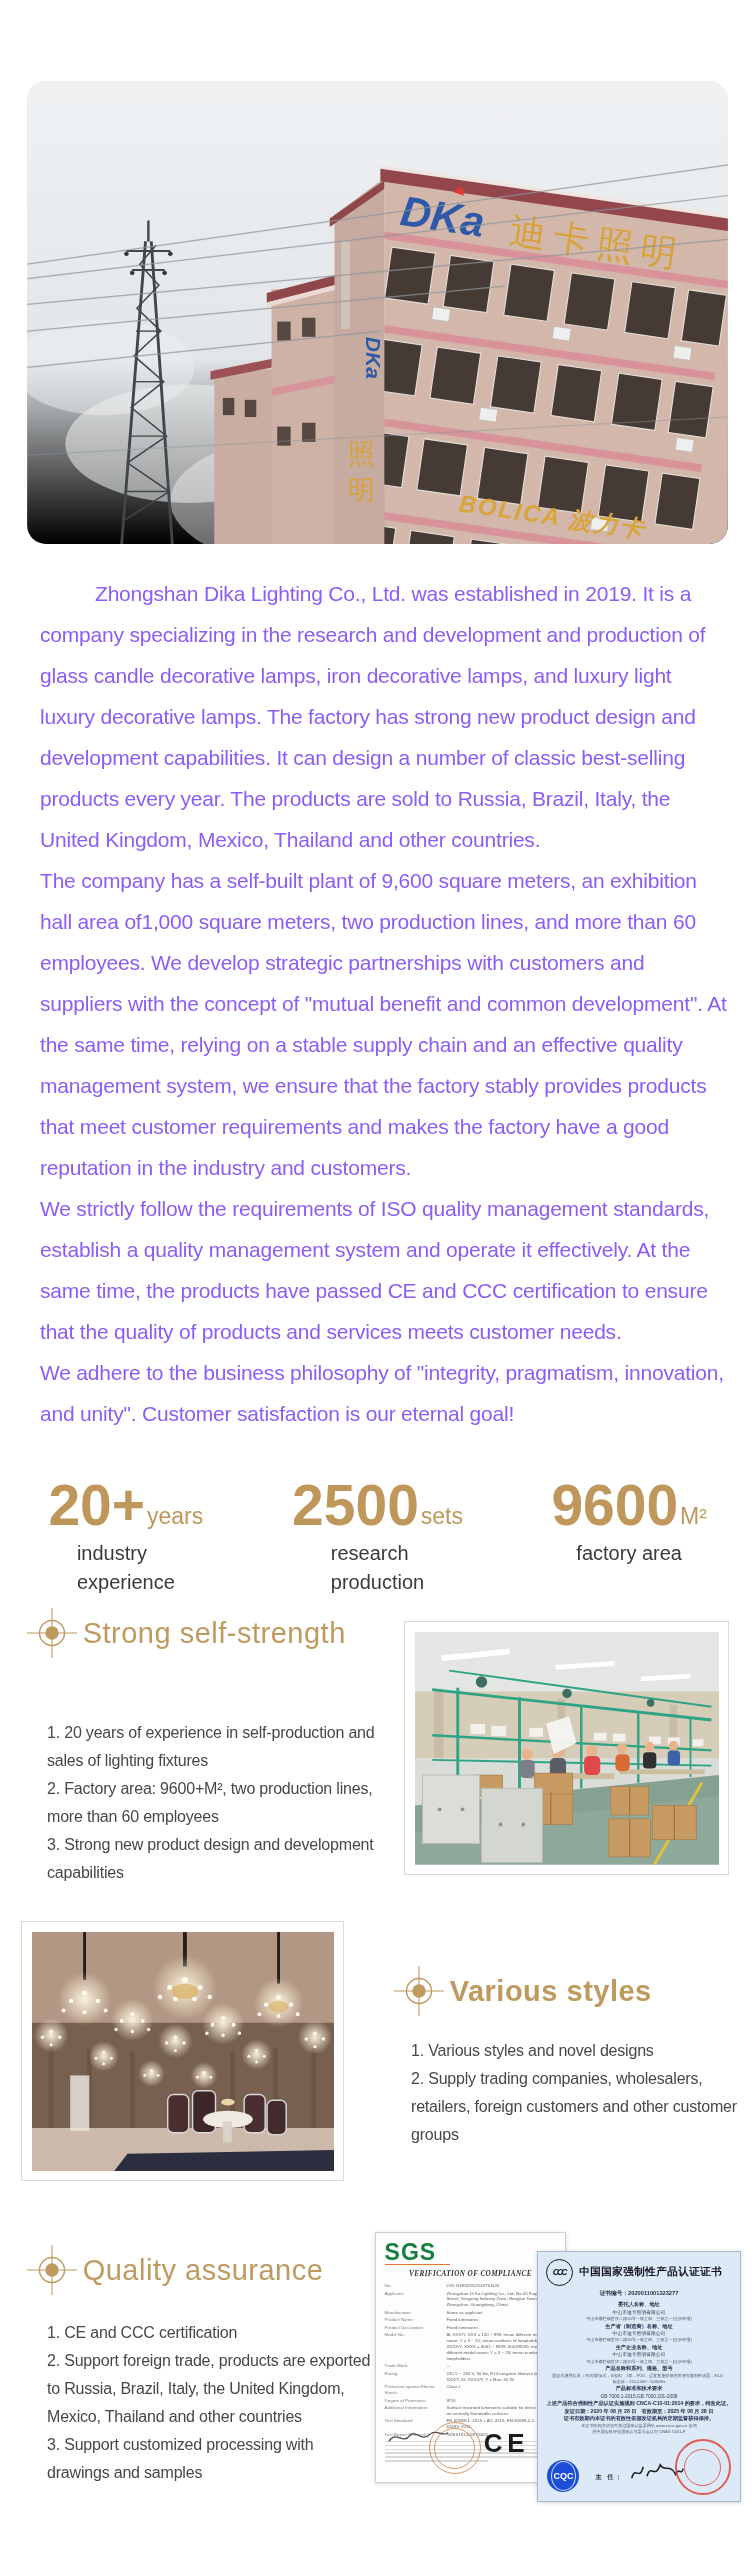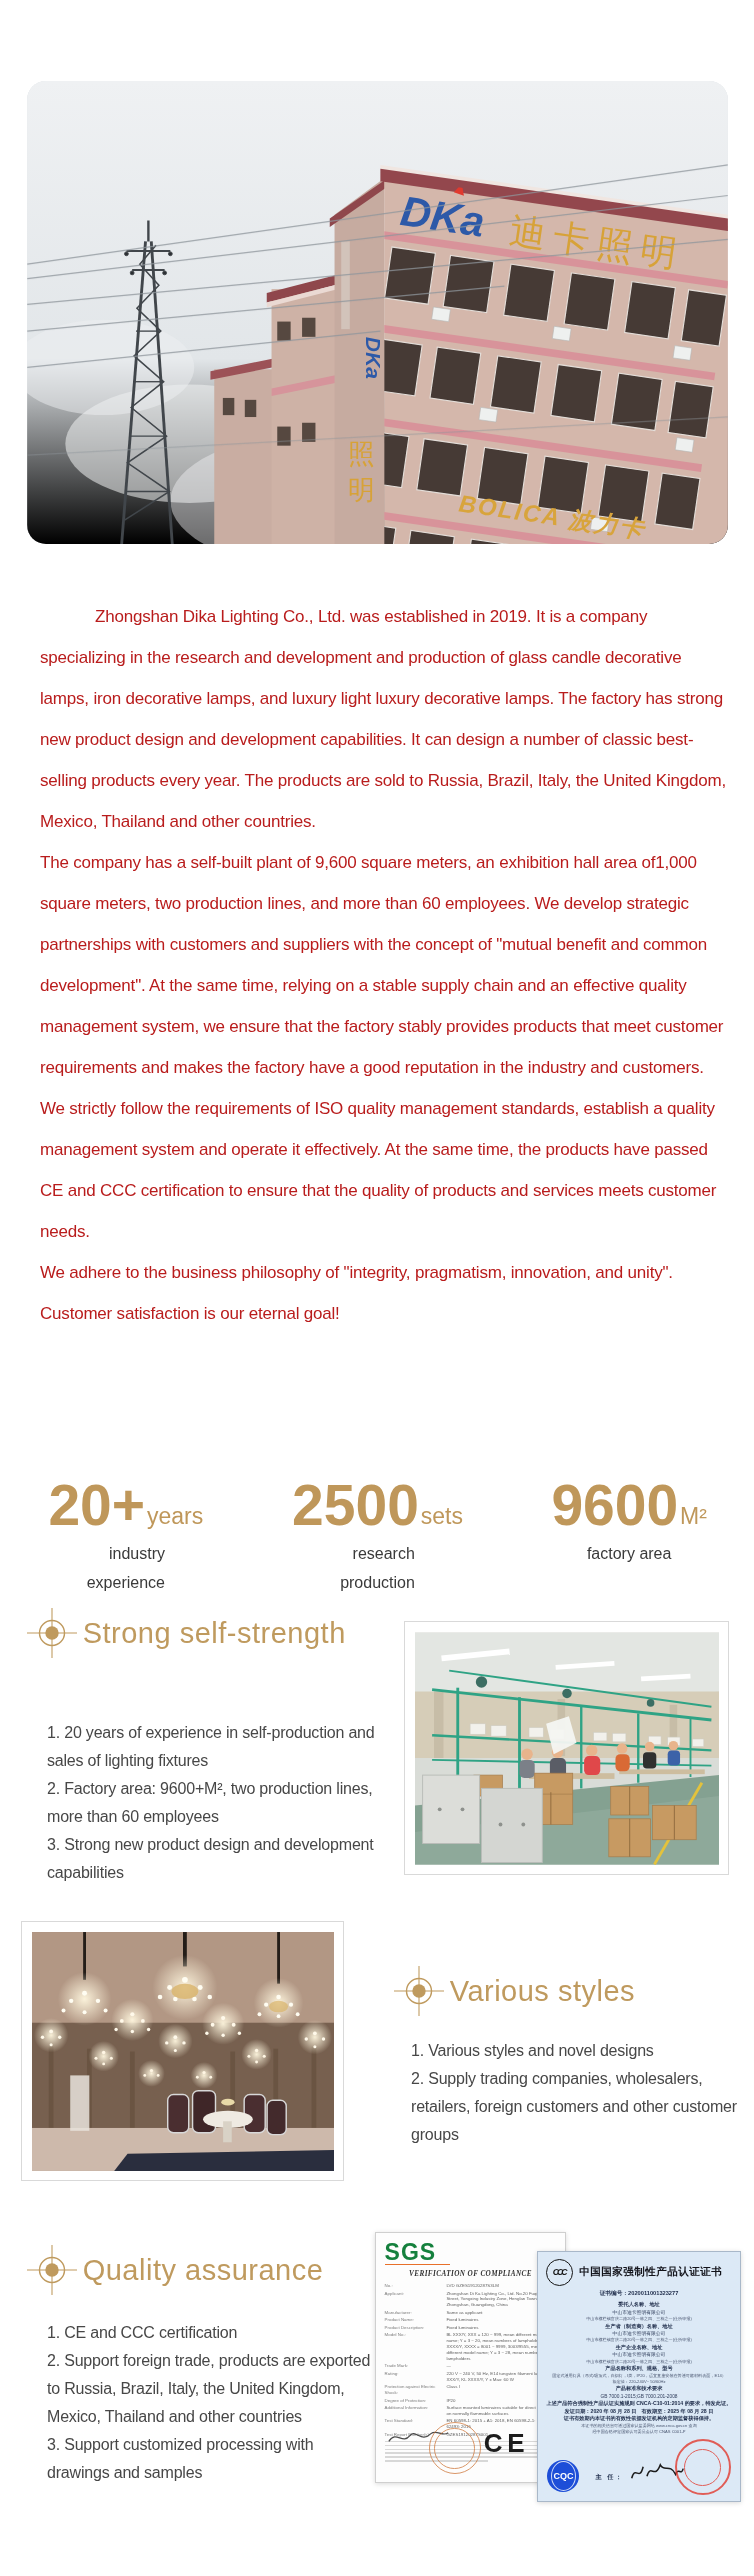--- a/index.html
+++ b/index.html
@@ -4,31 +4,31 @@
 <style>
   html,body{margin:0;padding:0;background:#fff;}
   .page{position:relative;width:755px;height:2576px;background:#ffffff;overflow:hidden;
         font-family:"Liberation Sans",sans-serif;color:#3d3d3d;}
   .abs{position:absolute;}
 
   
   .hero{left:27px;top:81px;width:701px;height:463px;border-radius:19px;overflow:hidden;background:#e3e6e9;}
 
   
-  .about{left:40px;top:596px;width:690px;font-size:17px;line-height:41px;letter-spacing:-0.2px;color:#b91c1c;}
+  .about{left:40px;top:573px;width:690px;font-size:21px;line-height:41px;letter-spacing:-0.2px;color:#8b5cf6;}
   .about p{margin:0;}
   .about p.indent{text-indent:55px;}
 
   
   .stats{left:0;top:1476px;width:755px;display:grid;grid-template-columns:1fr 1fr 1fr;}
   .stat{display:flex;flex-direction:column;align-items:center;}
   .stat-top{display:flex;align-items:flex-end;}
   .stat-value{font-size:57px;font-weight:bold;color:#bf975a;line-height:59px;}
   .stat-suffix{font-size:23px;color:#bf975a;line-height:23px;margin:0 0 6.7px 1.9px;}
-  .stat-label{margin-top:3.8px;text-align:right;font-size:16px;color:#3a3a3a;line-height:29px;}
+  .stat-label{margin-top:3.8px;text-align:left;font-size:20px;color:#3a3a3a;line-height:29px;}
   .stat-label span{display:block;}
 
   
   .sec-head{display:flex;align-items:center;}
   .sec-title{font-size:29px;color:#bf9a5e;letter-spacing:0.5px;margin-left:5.7px;white-space:nowrap;}
   .bullets{font-size:16px;color:#474747;line-height:28px;letter-spacing:-0.2px;}
   .bullets p{margin:0;}
 
   
   .imgbox{background:#fff;border:1px solid #d9d9d9;padding:9.6px;box-sizing:border-box;}
@@ -488,21 +488,21 @@
         <rect x="168" y="166" width="24" height="44" rx="6" fill="#3f2628" stroke="#d8d8d8" stroke-width="1.5"></rect>
         <rect x="222" y="170" width="22" height="40" rx="6" fill="#4a2e30" stroke="#d8d8d8" stroke-width="1.5"></rect>
         <rect x="246" y="176" width="20" height="36" rx="6" fill="#432a2c" stroke="#d8d8d8" stroke-width="1.5"></rect>
         <ellipse cx="205" cy="196" rx="26" ry="9" fill="#efeae2"></ellipse>
         <rect x="200" y="198" width="9" height="22" fill="#d9d2c6"></rect>
         <ellipse cx="205" cy="178" rx="7" ry="3.6" fill="#e8d9a8"></ellipse>
       </g>
     </svg>
   </div>
 
-  <div class="abs sec-head" style="left:394px;top:1966px;">
+  <div class="abs sec-head" style="left:394px;top:1966px;font-weight:bold;">
     <svg width="50" height="50" viewBox="0 0 56 56">
       <line x1="28" y1="0" x2="28" y2="56" stroke="#bf9a5e" stroke-width="1.2"></line>
       <line x1="0" y1="28" x2="56" y2="28" stroke="#bf9a5e" stroke-width="1.2"></line>
       <circle cx="28" cy="28" r="14" fill="none" stroke="#bf9a5e" stroke-width="1.6"></circle>
       <circle cx="28" cy="28" r="7.5" fill="#bf9a5e"></circle>
     </svg>
     <span class="sec-title">Various styles</span>
   </div>
   <div class="abs bullets" style="left:411px;top:2037px;width:334px;">
     <p>1. Various styles and novel designs</p>

